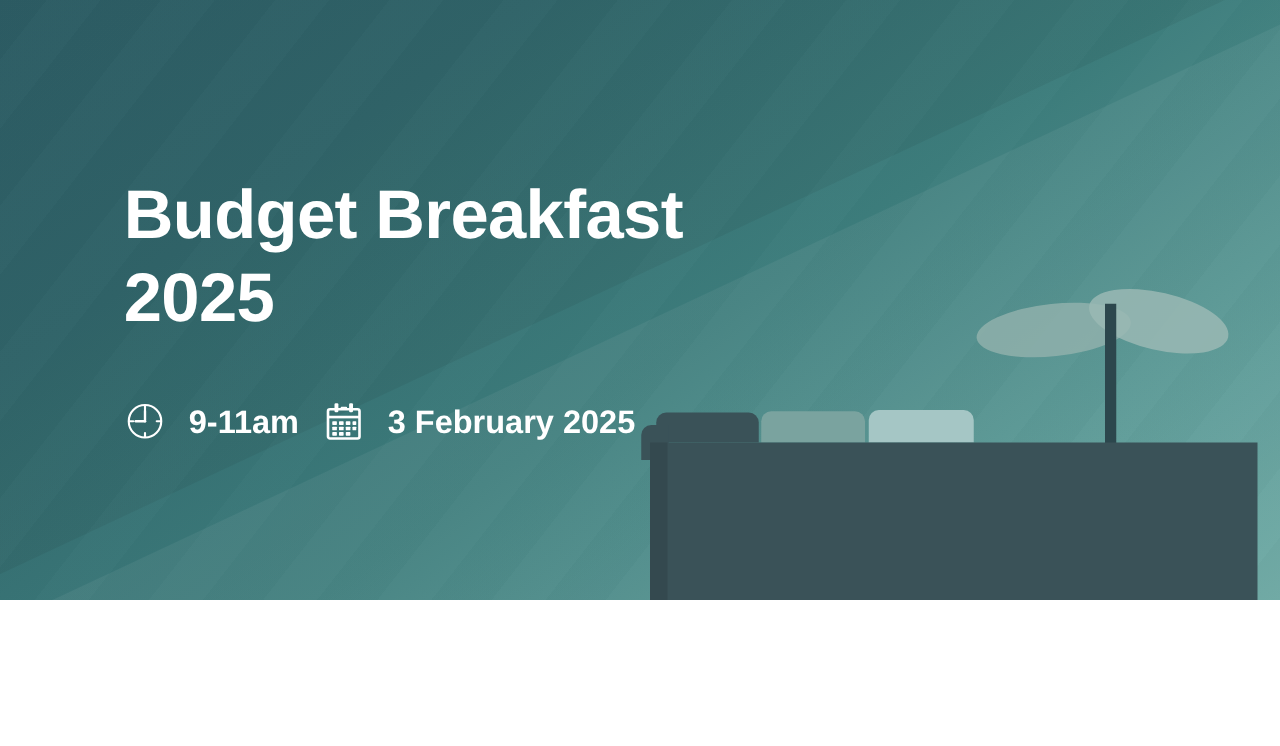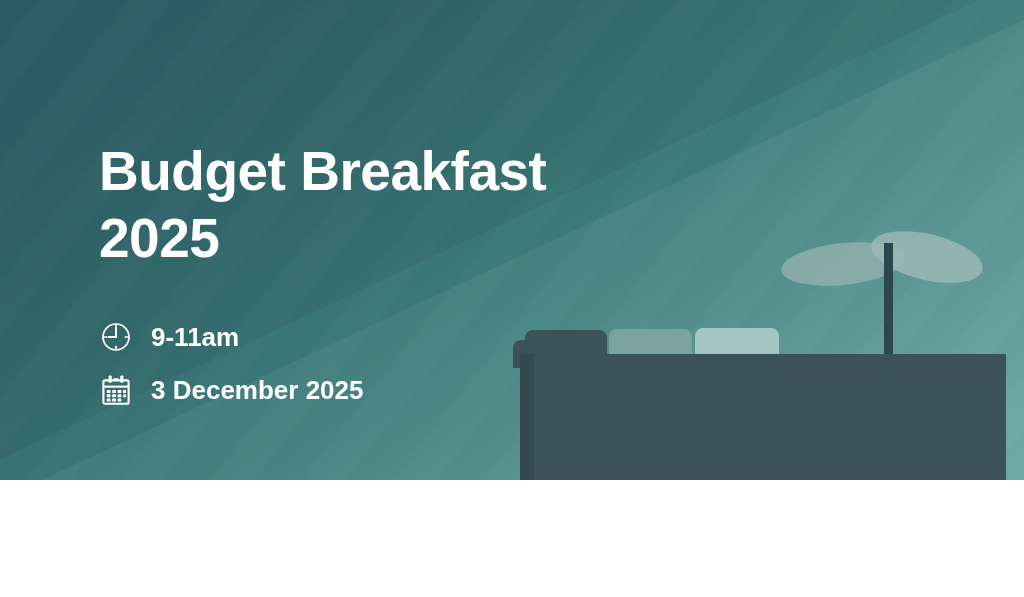--- a/index.html
+++ b/index.html
@@ -56,21 +56,21 @@
     font-size: 55px;
     line-height: 1.22;
     font-weight: bold;
     letter-spacing: -0.5px;
     max-width: 530px;
   }
 
   #details-list {
     margin-top: 48px;
     display: flex;
-    flex-direction: column;
+    flex-direction: row;
     gap: 19px;
   }
 
   .detail-row {
     display: flex;
     align-items: center;
     gap: 18px;
     height: 34px;
   }
   .detail-icon {
@@ -221,19 +221,19 @@
               <rect x="6.8" y="20.3" width="3.7" height="2.9" rx="0.5"></rect>
               <rect x="12.2" y="20.3" width="3.7" height="2.9" rx="0.5"></rect>
               <rect x="17.6" y="20.3" width="3.7" height="2.9" rx="0.5"></rect>
               <rect x="23.0" y="20.3" width="3.0" height="2.9" rx="0.5"></rect>
               <rect x="6.8" y="24.6" width="3.7" height="2.9" rx="0.5"></rect>
               <rect x="12.2" y="24.6" width="3.7" height="2.9" rx="0.5"></rect>
               <rect x="17.6" y="24.6" width="3.7" height="2.9" rx="0.5"></rect>
             </g>
           </svg>
         </span>
-        <span class="detail-text">3 December 2025</span>
+        <span class="detail-text">3 February 2025</span>
       </div>
 
 
     </div>
   </div>
 </div>
 
 </body></html>

